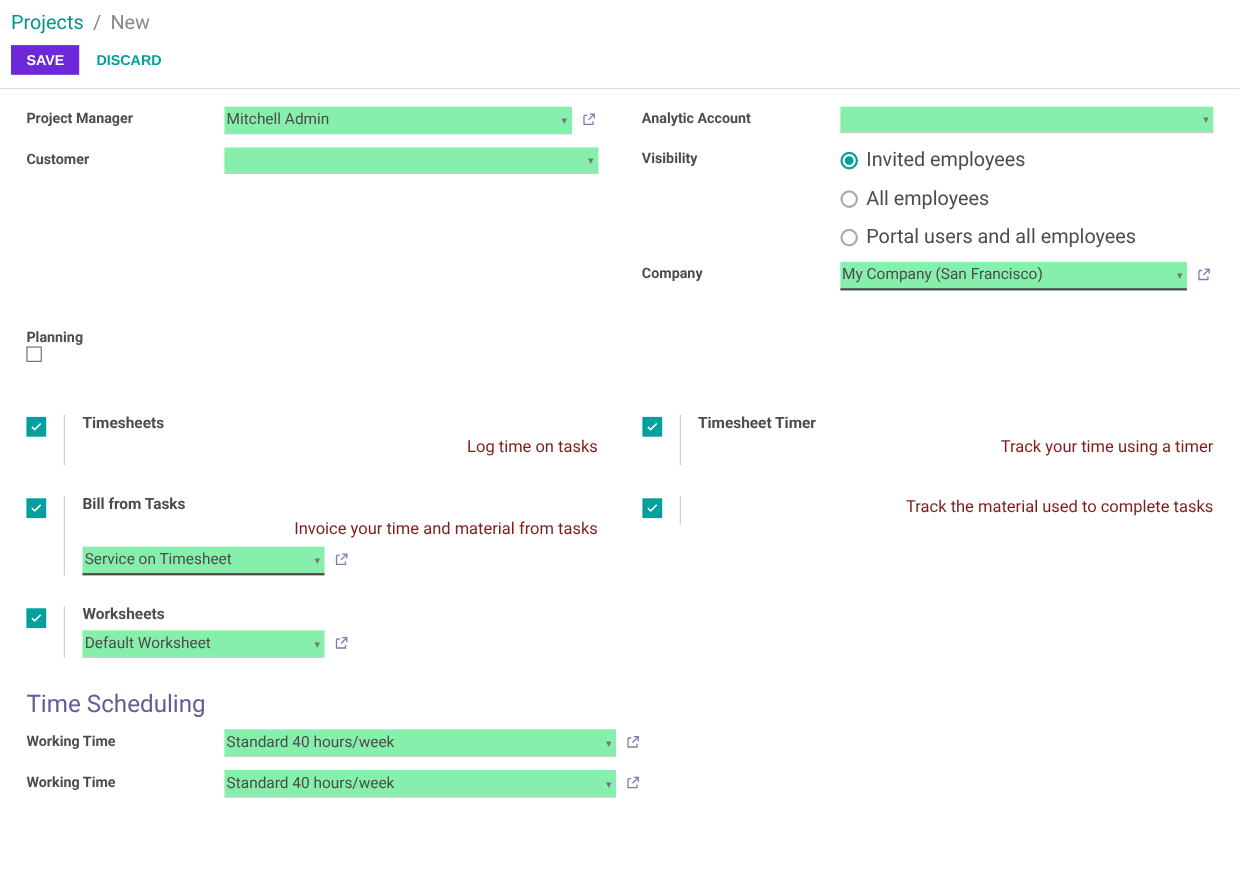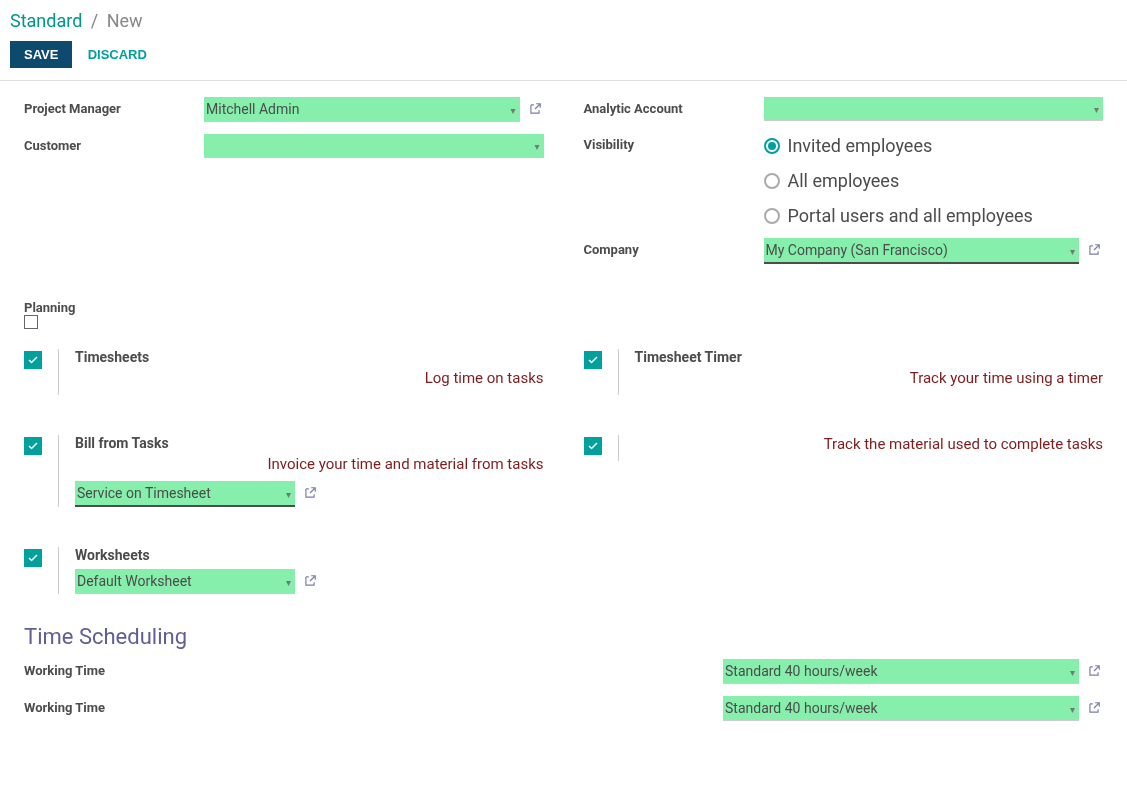--- a/index.html
+++ b/index.html
@@ -15,21 +15,21 @@
     font-size: 18px;
     color: #875A7B;
   }
   .breadcrumb a { color: #009688; text-decoration: none; }
   .breadcrumb .sep { color: #888; margin: 0 4px; }
   .breadcrumb .current { color: #888; }
   .actions {
     padding: 4px 10px 12px 10px;
   }
   .btn-save {
-    background: #0c4a6e;
+    background: #6d28d9;
     color: #fff;
     border: none;
     padding: 6px 14px;
     font-weight: 600;
     font-size: 13px;
     cursor: pointer;
     text-transform: uppercase;
   }
   .btn-discard {
     background: none;
@@ -47,21 +47,20 @@
   }
   .columns {
     display: flex;
     gap: 40px;
   }
   .col { flex: 1; min-width: 0; }
   .field-row {
     display: flex;
     align-items: flex-start;
     margin-bottom: 12px;
-    justify-content: space-between;
   }
   .field-label {
     width: 180px;
     flex-shrink: 0;
     font-weight: 700;
     color: #4c4c4c;
     padding-top: 4px;
   }
   .field-value {
     flex: 1;
@@ -117,21 +116,21 @@
   .radio-label { color: #4c4c4c; font-size: 18px; }
   .plain-check {
     width: 14px; height: 14px; border: 1px solid #666; background: #fff; display: inline-block;
   }
   .settings-grid {
     display: flex;
     gap: 40px;
     margin-top: 20px;
     flex-wrap: wrap;
   }
-  .settings-col { flex: 1; display: flex; flex-direction: column; gap: 40px; min-width: 0; }
+  .settings-col { flex: 1; display: flex; flex-direction: column; gap: 28px; min-width: 0; margin-top: 28px; }
   .setting-box {
     display: flex;
     gap: 16px;
     align-items: flex-start;
   }
   .setting-check {
     width: 18px; height: 18px; background: #00A09D; display: flex; align-items: center; justify-content: center; cursor: pointer; flex-shrink: 0; margin-top: 2px;
   }
   .setting-check svg { width: 12px; height: 12px; stroke: #fff; stroke-width: 3; fill: none; }
   .setting-body { border-left: 1px solid #ccc; padding-left: 16px; flex: 1; }
@@ -145,21 +144,21 @@
     font-weight: 400;
     color: #5f5e97;
     font-size: 22px;
     margin: 30px 0 10px 0;
   }
 </style>
 </head>
 <body>
 
 <div class="breadcrumb">
-  <a href="#">Standard</a>
+  <a href="#">Projects</a>
   <span class="sep">/</span>
   <span class="current">New</span>
 </div>
 
 <div class="actions">
   <button class="btn-save">SAVE</button>
   <button class="btn-discard">DISCARD</button>
 </div>
 
 <div class="sheet">

